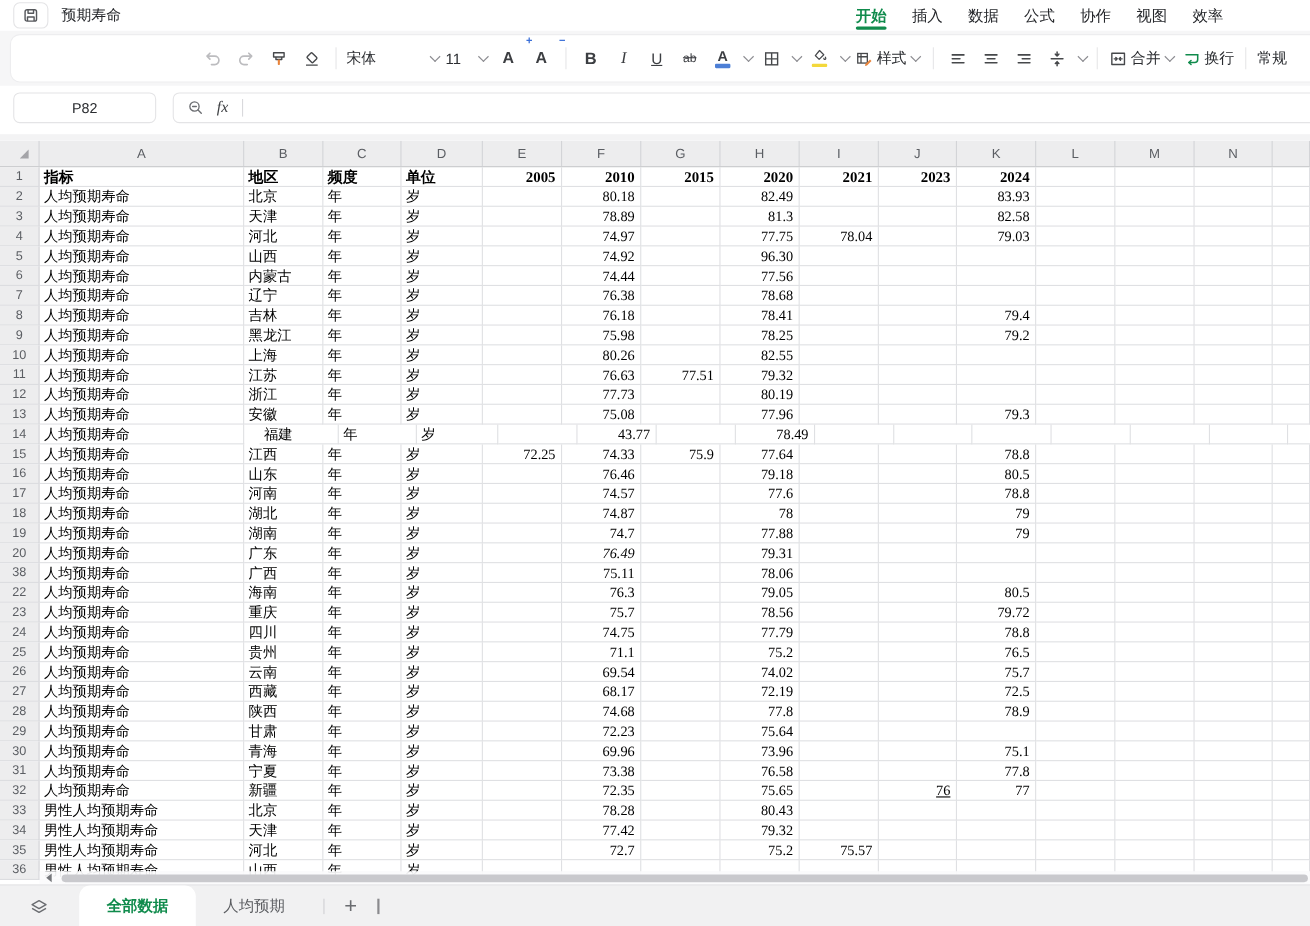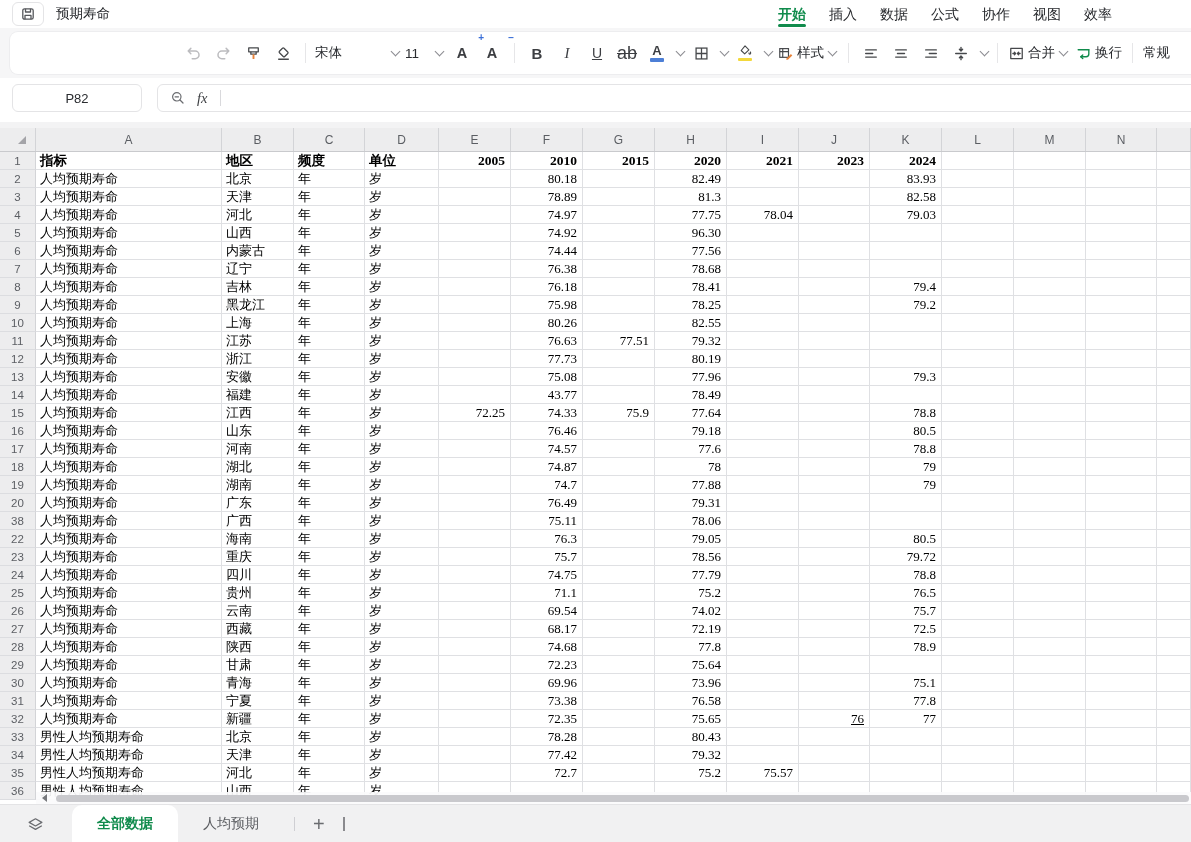--- a/index.html
+++ b/index.html
@@ -19,21 +19,21 @@
   .toolbar-strip{position:absolute;top:28px;left:0;right:0;height:50px;background:#f6f6f7;}
   .toolbar-card{position:absolute;top:4px;left:10px;right:-12px;height:42px;background:#fff;border-radius:8px;box-shadow:0 0 0 1px #ededef;display:flex;align-items:center;padding-left:168px;box-sizing:border-box;overflow:hidden;}
   .tbtn{display:flex;align-items:center;justify-content:center;height:30px;min-width:24px;padding:0 3px;border-radius:4px;color:#3c3e42;flex:none;}
   .tdiv{width:1px;height:20px;background:#e6e6e8;margin:0 7px;flex:none;}
   .chev{width:6px;height:6px;border-right:1.4px solid #8b8b90;border-bottom:1.4px solid #8b8b90;transform:rotate(45deg);margin:-3px 2px 0 5px;flex:none;}
   .font-name-box{display:flex;align-items:center;width:86px;justify-content:space-between;padding:0 2px;font-size:13.5px;color:#2a2c30;flex:none;}
   .font-size-box{display:flex;align-items:center;width:40px;justify-content:space-between;padding:0 2px;font-size:13.5px;color:#2a2c30;flex:none;}
   .t-b{font-weight:700;font-size:15px;}
   .t-i{font-style:italic;font-family:"Liberation Serif",serif;font-size:15px;}
   .t-u{text-decoration:underline;font-size:14px;}
-  .t-ab{text-decoration:line-through;font-size:18px;}
+  .t-ab{text-decoration:line-through;font-size:11px;}
   .a-plus,.a-minus{position:relative;font-size:14.5px;font-weight:600;}
   .a-plus sup,.a-minus sup{position:absolute;top:-6px;right:-7px;font-size:10px;color:#3a6fd8;font-weight:700;}
   .fontcolor{display:flex;flex-direction:column;align-items:center;line-height:12px;}
   .fontcolor .fa{font-size:13px;font-weight:600;}
   .cbar{width:14px;height:3.5px;border-radius:1px;margin-top:1.5px;}
   .tlabel{font-size:13.5px;color:#2a2c30;margin-left:3px;white-space:nowrap;}
   .wrap-label{color:#2a2c30;}
   .numfmt{font-size:13.5px;color:#2a2c30;white-space:nowrap;flex:none;}
 
   
@@ -541,21 +541,21 @@
           <div class="cell right" style="width: 71px;"></div>
           <div class="cell right" style="width: 72px;">79.3</div>
           <div class="cell right" style="width: 72px;"></div>
           <div class="cell right" style="width: 72px;"></div>
           <div class="cell right" style="width: 71px;"></div>
           <div class="cell right" style="width: 34px;"></div>
         </div>
         <div class="grid-row">
           <div class="rn">14</div>
           <div class="cell left" style="width: 186px;">人均预期寿命</div>
-          <div class="cell left" style="width: 72px;">福建</div>
+          <div class="cell left" style="width: 72px; margin-left: 14px;">福建</div>
           <div class="cell left" style="width: 71px;">年</div>
           <div class="cell left" style="width: 74px;">岁</div>
           <div class="cell right" style="width: 72px;"></div>
           <div class="cell right" style="width: 72px;">43.77</div>
           <div class="cell right" style="width: 72px;"></div>
           <div class="cell right" style="width: 72px;">78.49</div>
           <div class="cell right" style="width: 72px;"></div>
           <div class="cell right" style="width: 71px;"></div>
           <div class="cell right" style="width: 72px;"></div>
           <div class="cell right" style="width: 72px;"></div>
@@ -653,21 +653,21 @@
           <div class="cell right" style="width: 71px;"></div>
           <div class="cell right" style="width: 34px;"></div>
         </div>
         <div class="grid-row">
           <div class="rn">20</div>
           <div class="cell left" style="width: 186px;">人均预期寿命</div>
           <div class="cell left" style="width: 72px;">广东</div>
           <div class="cell left" style="width: 71px;">年</div>
           <div class="cell left" style="width: 74px;">岁</div>
           <div class="cell right" style="width: 72px;"></div>
-          <div class="cell right" style="width: 72px;">76.49</div>
+          <div class="cell right" style="width: 72px; font-style: italic;">76.49</div>
           <div class="cell right" style="width: 72px;"></div>
           <div class="cell right" style="width: 72px;">79.31</div>
           <div class="cell right" style="width: 72px;"></div>
           <div class="cell right" style="width: 71px;"></div>
           <div class="cell right" style="width: 72px;"></div>
           <div class="cell right" style="width: 72px;"></div>
           <div class="cell right" style="width: 72px;"></div>
           <div class="cell right" style="width: 71px;"></div>
           <div class="cell right" style="width: 34px;"></div>
         </div>

